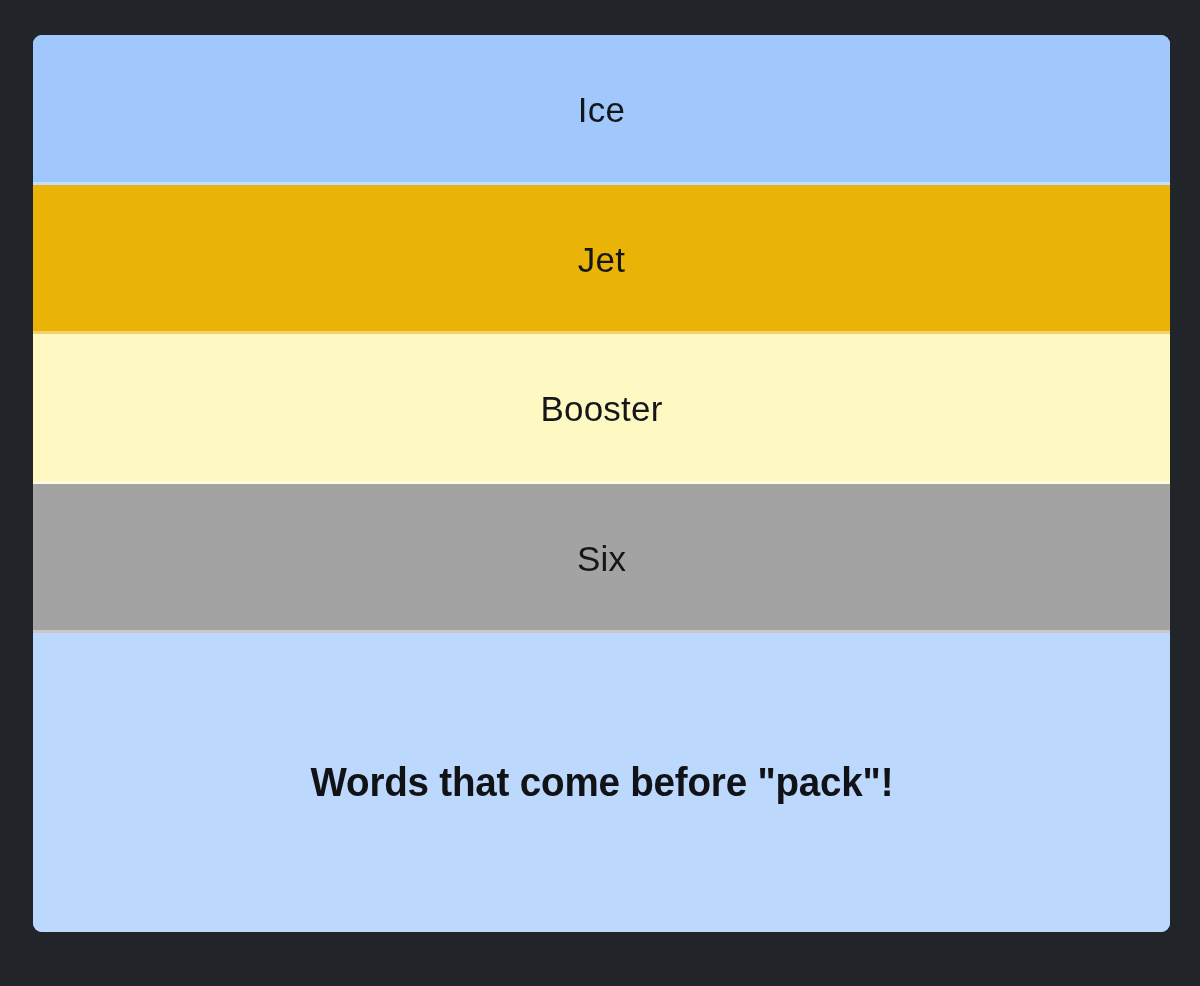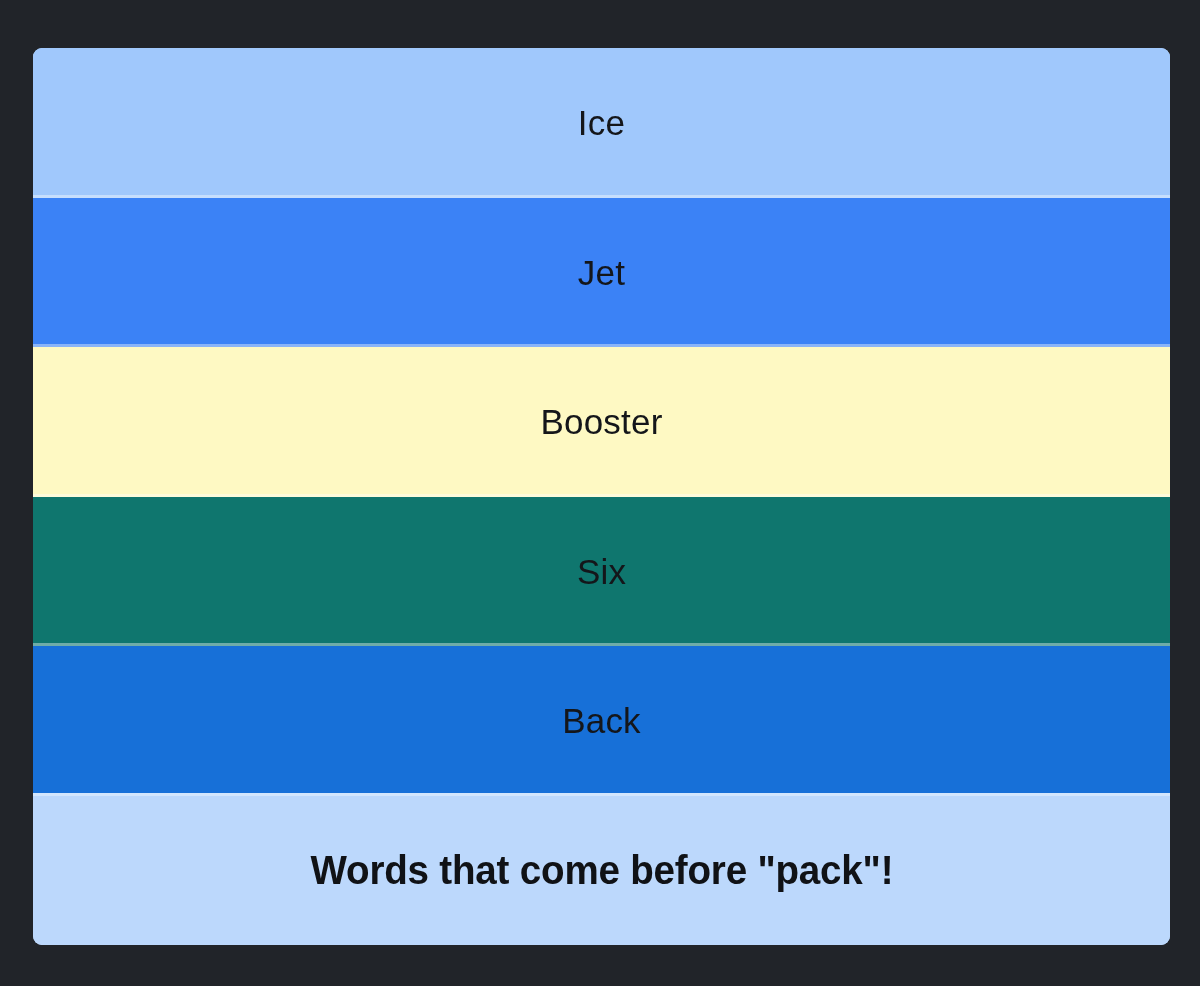--- a/index.html
+++ b/index.html
@@ -15,21 +15,21 @@
     background: #212429;
     font-family: "Liberation Sans", "DejaVu Sans", sans-serif;
     display: flex;
     align-items: flex-start;
     justify-content: center;
   }
 
   .stack-card {
     position: absolute;
     left: 33px;
-    top: 48px;
+    top: 35px;
     width: 1137px;
     height: 897px;
     border-radius: 9px;
     overflow: hidden;
     display: flex;
     flex-direction: column;
     background: #bcd8fc;
   }
 
   .answer-row {
@@ -80,37 +80,33 @@
 </head>
 <body style="background: rgb(33, 36, 41);">
 
 <div class="stack-card" style="border-radius: 9px;">
 
   <div class="answer-row" style="background: rgb(160, 200, 252);">
     <span class="answer-label" style="color: rgb(20, 22, 26);">Ice</span>
     <div class="separator" style="background: rgba(255, 255, 255, 0.4);"></div>
   </div>
 
-  <div class="answer-row" style="background: #3b82f6;">
+  <div class="answer-row" style="background: #eab308;">
     <span class="answer-label" style="color: rgb(20, 22, 26);">Jet</span>
     <div class="separator" style="background: rgba(255, 255, 255, 0.4);"></div>
   </div>
 
   <div class="answer-row" style="background: #fef9c3;">
     <span class="answer-label" style="color: rgb(20, 22, 26);">Booster</span>
     <div class="separator" style="background: rgba(255, 255, 255, 0.4);"></div>
   </div>
 
-  <div class="answer-row" style="background: #0f766e;">
+  <div class="answer-row" style="background: #a3a3a3;">
     <span class="answer-label" style="color: rgb(20, 22, 26);">Six</span>
     <div class="separator" style="background: rgba(255, 255, 255, 0.4);"></div>
   </div>
 
-  <div class="answer-row" style="background: rgb(23, 112, 216);">
-    <span class="answer-label" style="color: rgb(20, 22, 26);">Back</span>
-    <div class="separator" style="background: rgb(211, 230, 253);"></div>
-  </div>
 
   <div class="caption-row" style="background: rgb(188, 216, 252);">
     <span class="caption-text" style="color: rgb(16, 18, 22);">Words that come before "pack"!</span>
   </div>
 
 </div>
 
 </body></html>

